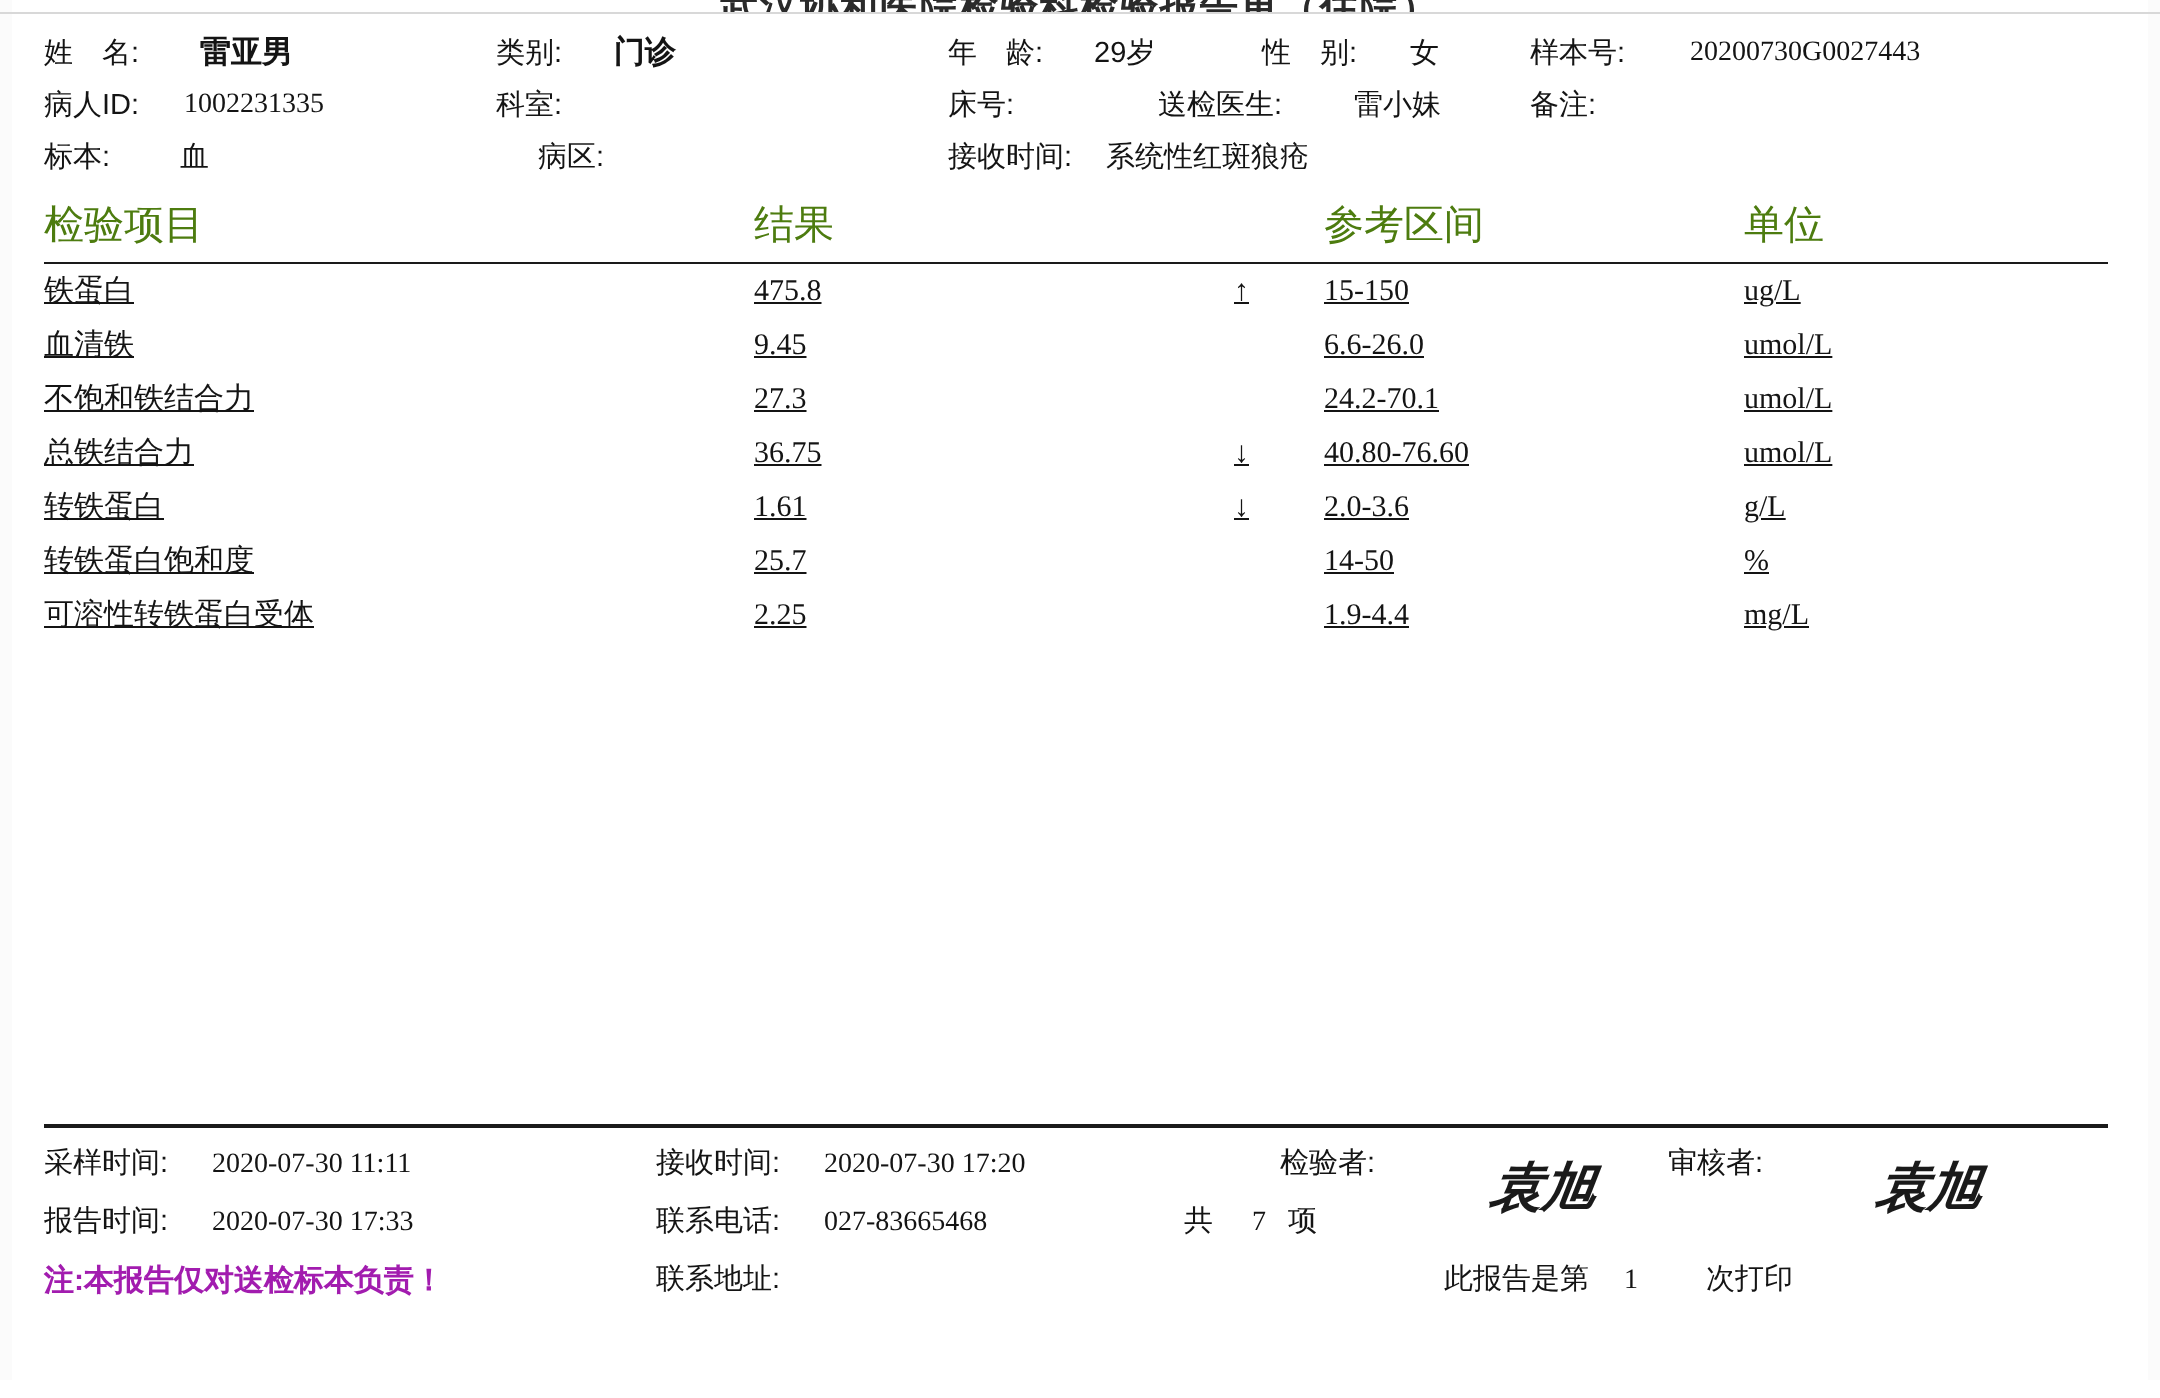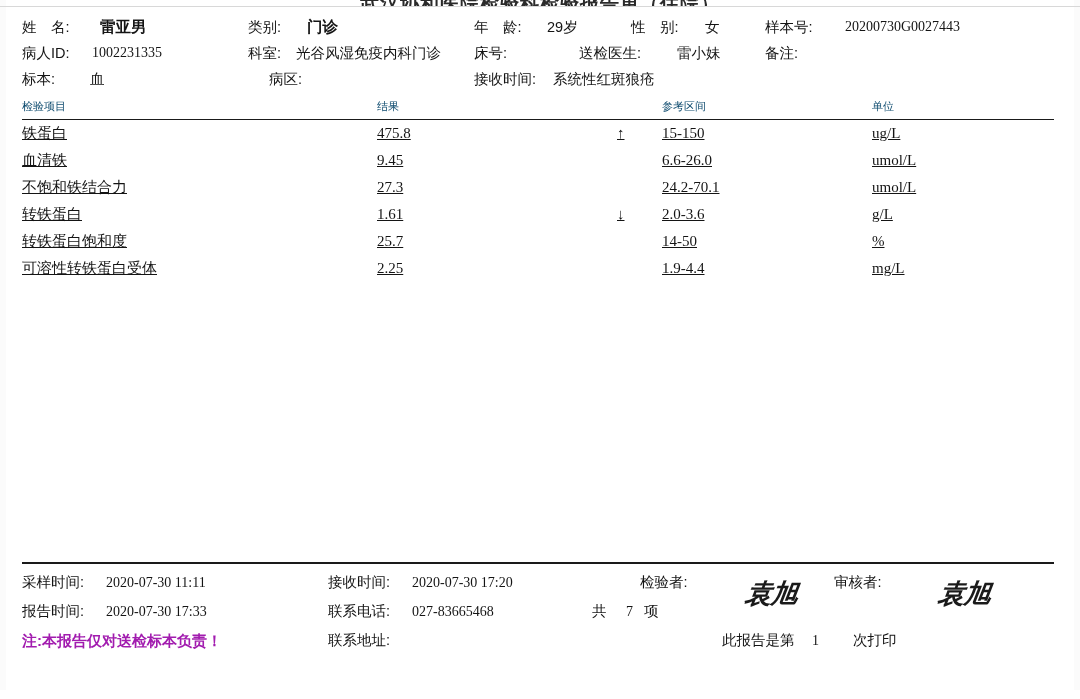--- a/index.html
+++ b/index.html
@@ -91,22 +91,22 @@
   table.results {
     border-collapse: collapse;
     width: 100%;
     table-layout: fixed;
     font-size: 14.5px;
   }
   table.results th {
     font-weight: normal;
     text-align: left;
     padding: 3px 0 5px 0;
-    color: #0c4a6e;
-    font-size: 11px;
+    color: #4d7c0f;
+    font-size: 20px;
   }
   table.results td {
     padding: 4px 0 4px 0;
     color: #141414;
     font-size: 15px;
     vertical-align: baseline;
     text-decoration: underline;
   }
   col.c-item   { width: 355px; }
   col.c-result { width: 240px; }
@@ -210,21 +210,20 @@
         <span class="f lab" style="left:609px;">性　别:</span>
         <span class="f val" style="left:683px;">女</span>
         <span class="f lab" style="left:704px;margin-left:39px;">样本号:</span>
         <span class="f val refcell" style="left:823px;">20200730G0027443</span>
       </div>
 
       <div class="info-row">
         <span class="f lab" style="left:0px;">病人ID:</span>
         <span class="f val refcell" style="left:70px;">1002231335</span>
         <span class="f lab" style="left:226px;">科室:</span>
-        <span class="f val" style="left:274px;">光谷风湿免疫内科门诊</span>
         <span class="f lab" style="left:452px;">床号:</span>
         <span class="f val" style="left:510px;"></span>
         <span class="f lab" style="left:557px;">送检医生:</span>
         <span class="f val" style="left:655px;">雷小妹</span>
         <span class="f lab" style="left:743px;text-align:center;">备注:</span>
         <span class="f val" style="left:815px;"></span>
       </div>
 
       <div class="info-row">
         <span class="f lab" style="left:0px;">标本:</span>
@@ -282,20 +281,27 @@
           <td class="unit">umol/L</td>
         </tr>
         <tr>
           <td>不饱和铁结合力</td>
           <td class="resultcell">27.3</td>
           <td class="flag"></td>
           <td class="refcell">24.2-70.1</td>
           <td class="unit">umol/L</td>
         </tr>
         <tr>
+          <td>总铁结合力</td>
+          <td class="resultcell">36.75</td>
+          <td class="flag">↓</td>
+          <td class="refcell">40.80-76.60</td>
+          <td class="unit">umol/L</td>
+        </tr>
+        <tr>
           <td>转铁蛋白</td>
           <td class="resultcell">1.61</td>
           <td class="flag">↓</td>
           <td class="refcell">2.0-3.6</td>
           <td class="unit">g/L</td>
         </tr>
         <tr>
           <td>转铁蛋白饱和度</td>
           <td class="resultcell">25.7</td>
           <td class="flag"></td>

